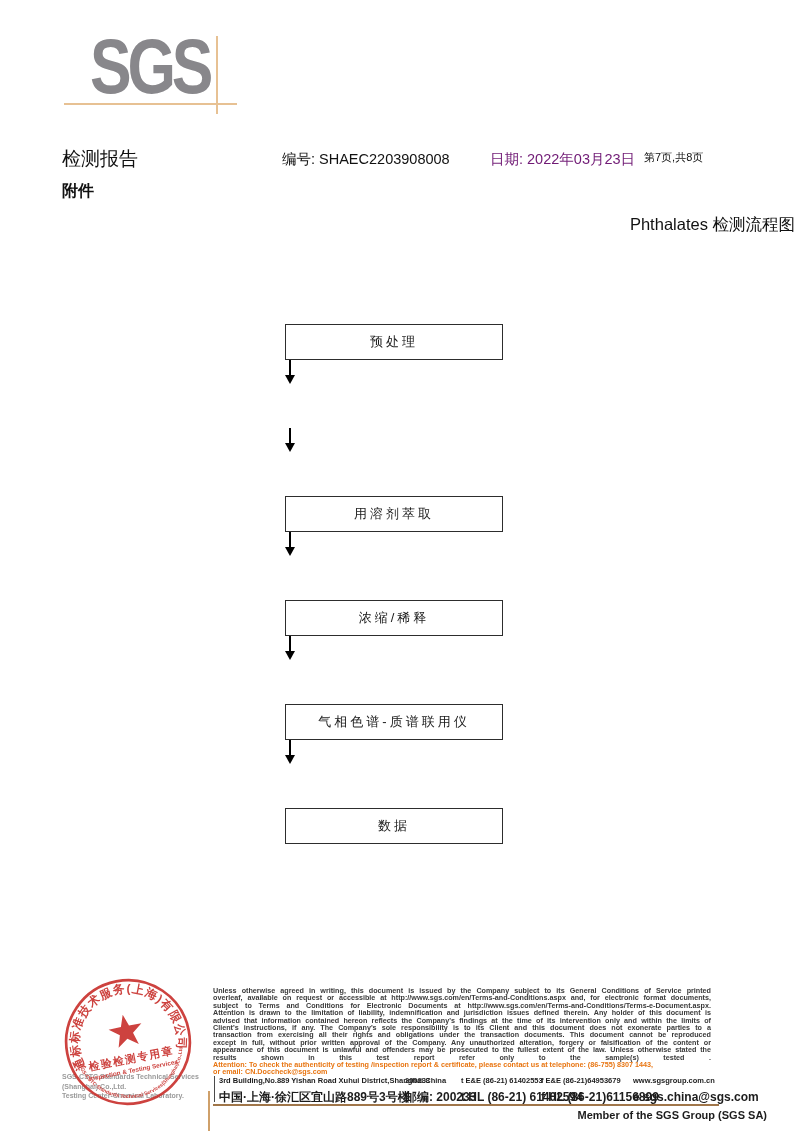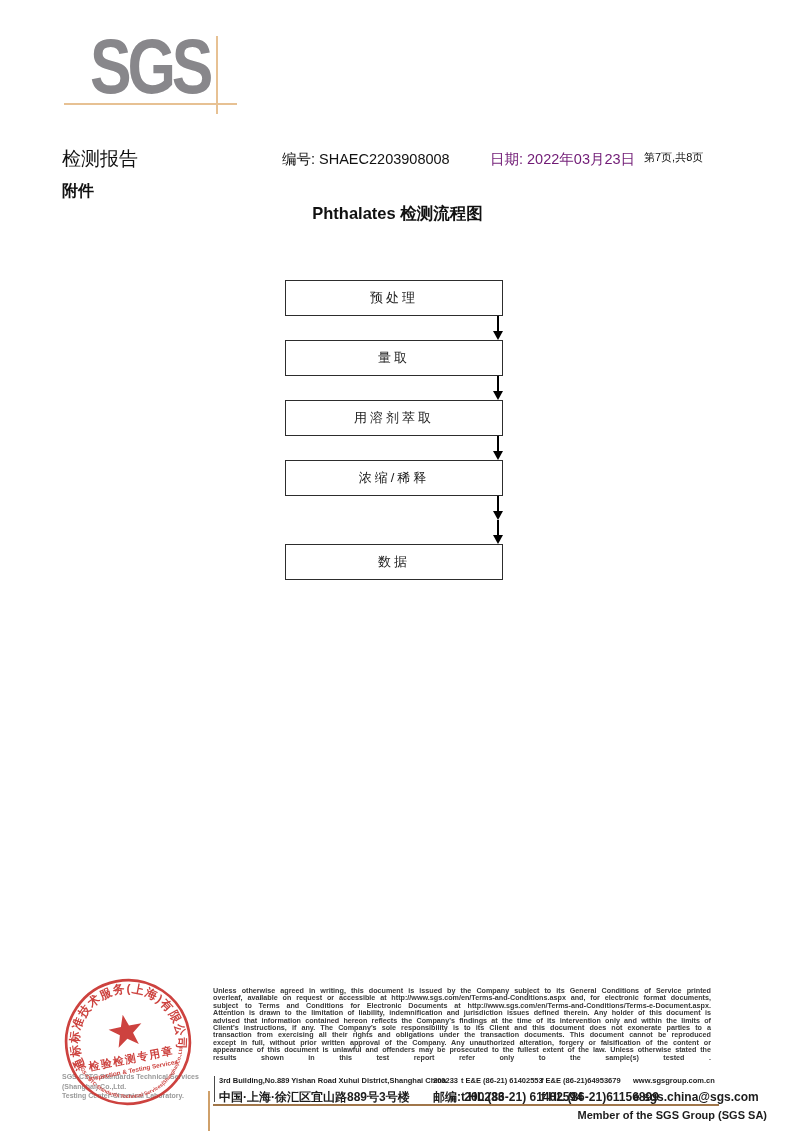--- a/index.html
+++ b/index.html
@@ -11,26 +11,26 @@
     color:#88878b; letter-spacing:-5px; transform:scaleX(0.82) scaleY(1.02); transform-origin:left top; }
   .logo-hline { position:absolute; left:64px; top:103px; width:173px; height:2px; background:#e7c193; }
   .logo-vline { position:absolute; left:216px; top:36px; width:2px; height:78px; background:#e7c193; }
 
   
   .report-title { position:absolute; left:62px; top:146px; font-size:19px; font-weight:normal; color:#111; }
   .report-no   { position:absolute; left:282px; top:150px; font-size:14.5px; color:#111; }
   .report-date { position:absolute; left:490px; top:150px; font-size:14.5px; color:#701a75; }
   .report-page { position:absolute; left:644px; top:150px; font-size:11px; color:#111; }
   .attachment  { position:absolute; left:62px; top:181px; font-size:16px; font-weight:bold; color:#111; }
-  .flow-title  { position:absolute; left:0; top:203px; width:795px; text-align:center;
-                 font-size:16.5px; font-weight:bold; color:#111; }
+  .flow-title  { position:absolute; left:0; top:214px; width:795px; text-align:right;
+                 font-size:16.5px; font-weight:normal; color:#111; }
 
   
   .flowchart { position:absolute; left:285px; top:280px; width:218px; display:flex; flex-direction:column; }
-  .flow-step { display:flex; flex-direction:column; align-items:flex-end; }
+  .flow-step { display:flex; flex-direction:column; align-items:flex-start;margin-top:44px; }
   .flow-box { width:218px; height:36px; border:1px solid #2d2d2d; background:#fff;
     display:flex; align-items:center; justify-content:center;
     font-size:13px; color:#1a1a1a; letter-spacing:3px; }
   .flow-arrow { height:24px; display:flex; flex-direction:column; align-items:center; }
   .flow-arrow .stem { width:2px; height:15px; background:#000; }
   .flow-arrow .head { width:0; height:0; border-left:5px solid transparent;
     border-right:5px solid transparent; border-top:9px solid #000; }
   .flow-step:last-child .flow-arrow { display:none; }
 
   
@@ -49,21 +49,21 @@
     font-size:7.2px; line-height:7.4px; font-weight:bold; color:#3a3a3a; }
   .d-line { white-space:normal; text-align:justify; text-align-last:justify; }
   .attention { position:absolute; left:213px; top:1061px; width:500px;
     font-size:7.2px; line-height:7.4px; font-weight:bold; color:#e87511; }
 
   .addr-block { position:absolute; left:214px; top:1076px; width:506px;
     border-left:1px solid #4a4a4a; padding-left:4px; }
   .addr-row { display:flex; align-items:baseline; white-space:nowrap; color:#1c1c1c; height:13px; }
   .addr-row.en { font-size:7.5px; font-weight:600; }
   .addr-row.cn { font-size:12px; font-weight:bold; }
-  .a-addr { width:186px; } .a-post { width:56px;padding-left:28px; } .a-t { width:80px; } .a-f { width:76px; }
+  .a-addr { width:186px; } .a-post { width:56px; } .a-t { width:80px; } .a-f { width:76px; }
   .a-last { margin-left:16px; }
 
   .tan-vline { position:absolute; left:208px; top:1091px; width:2px; height:40px; background:#cfa06a; }
   .tan-hline { position:absolute; left:213px; top:1104px; width:506px; height:2px; background:#a0764a; }
   .member { position:absolute; right:33px; top:1109px; font-size:11px; font-weight:600; color:#1c1c1c; }
 </style>
 </head>
 <body>
 
 <div class="page">
@@ -86,23 +86,20 @@
         <div class="flow-box">
           <span>预处理</span>
         </div>
         <div class="flow-arrow">
           <span class="stem"></span>
           <span class="head"></span>
         </div>
       </div>
 
       <div class="flow-step">
-        <div class="flow-box">
-          <span>量取</span>
-        </div>
         <div class="flow-arrow">
           <span class="stem"></span>
           <span class="head"></span>
         </div>
       </div>
 
       <div class="flow-step">
         <div class="flow-box">
           <span>用溶剂萃取</span>
         </div>
@@ -117,20 +114,23 @@
           <span>浓缩/稀释</span>
         </div>
         <div class="flow-arrow">
           <span class="stem"></span>
           <span class="head"></span>
         </div>
       </div>
 
 
       <div class="flow-step">
+        <div class="flow-box">
+          <span>气相色谱-质谱联用仪</span>
+        </div>
         <div class="flow-arrow">
           <span class="stem"></span>
           <span class="head"></span>
         </div>
       </div>
 
       <div class="flow-step">
         <div class="flow-box">
           <span>数据</span>
         </div>
@@ -177,20 +177,24 @@
       <div class="d-line">Client's instructions, if any. The Company's sole responsibility is to its Client and this document does not exonerate parties to a</div>
 
       <div class="d-line">transaction from exercising all their rights and obligations under the transaction documents. This document cannot be reproduced</div>
 
       <div class="d-line">except in full, without prior written approval of the Company. Any unauthorized alteration, forgery or falsification of the content or</div>
 
       <div class="d-line">appearance of this document is unlawful and offenders may be prosecuted to the fullest extent of the law. Unless otherwise stated the</div>
 
       <div class="d-line">results shown in this test report refer only to the sample(s) tested .</div>
     </div>
+  <div class="attention">
+    <div>Attention: To check the authenticity of testing /inspection report &amp; certificate, please contact us at telephone: (86-755) 8307 1443,</div>
+    <div>or email: CN.Doccheck@sgs.com</div>
+  </div>
 
   <div class="addr-block">
     <div class="addr-row en">
       <span class="a-addr">3rd Building,No.889 Yishan Road Xuhui District,Shanghai China</span>
       <span class="a-post">200233</span>
       <span class="a-t">t E&amp;E (86-21) 61402553</span>
       <span class="a-f">f E&amp;E (86-21)64953679</span>
       <span class="a-last">www.sgsgroup.com.cn</span>
     </div>
     <div class="addr-row cn">

